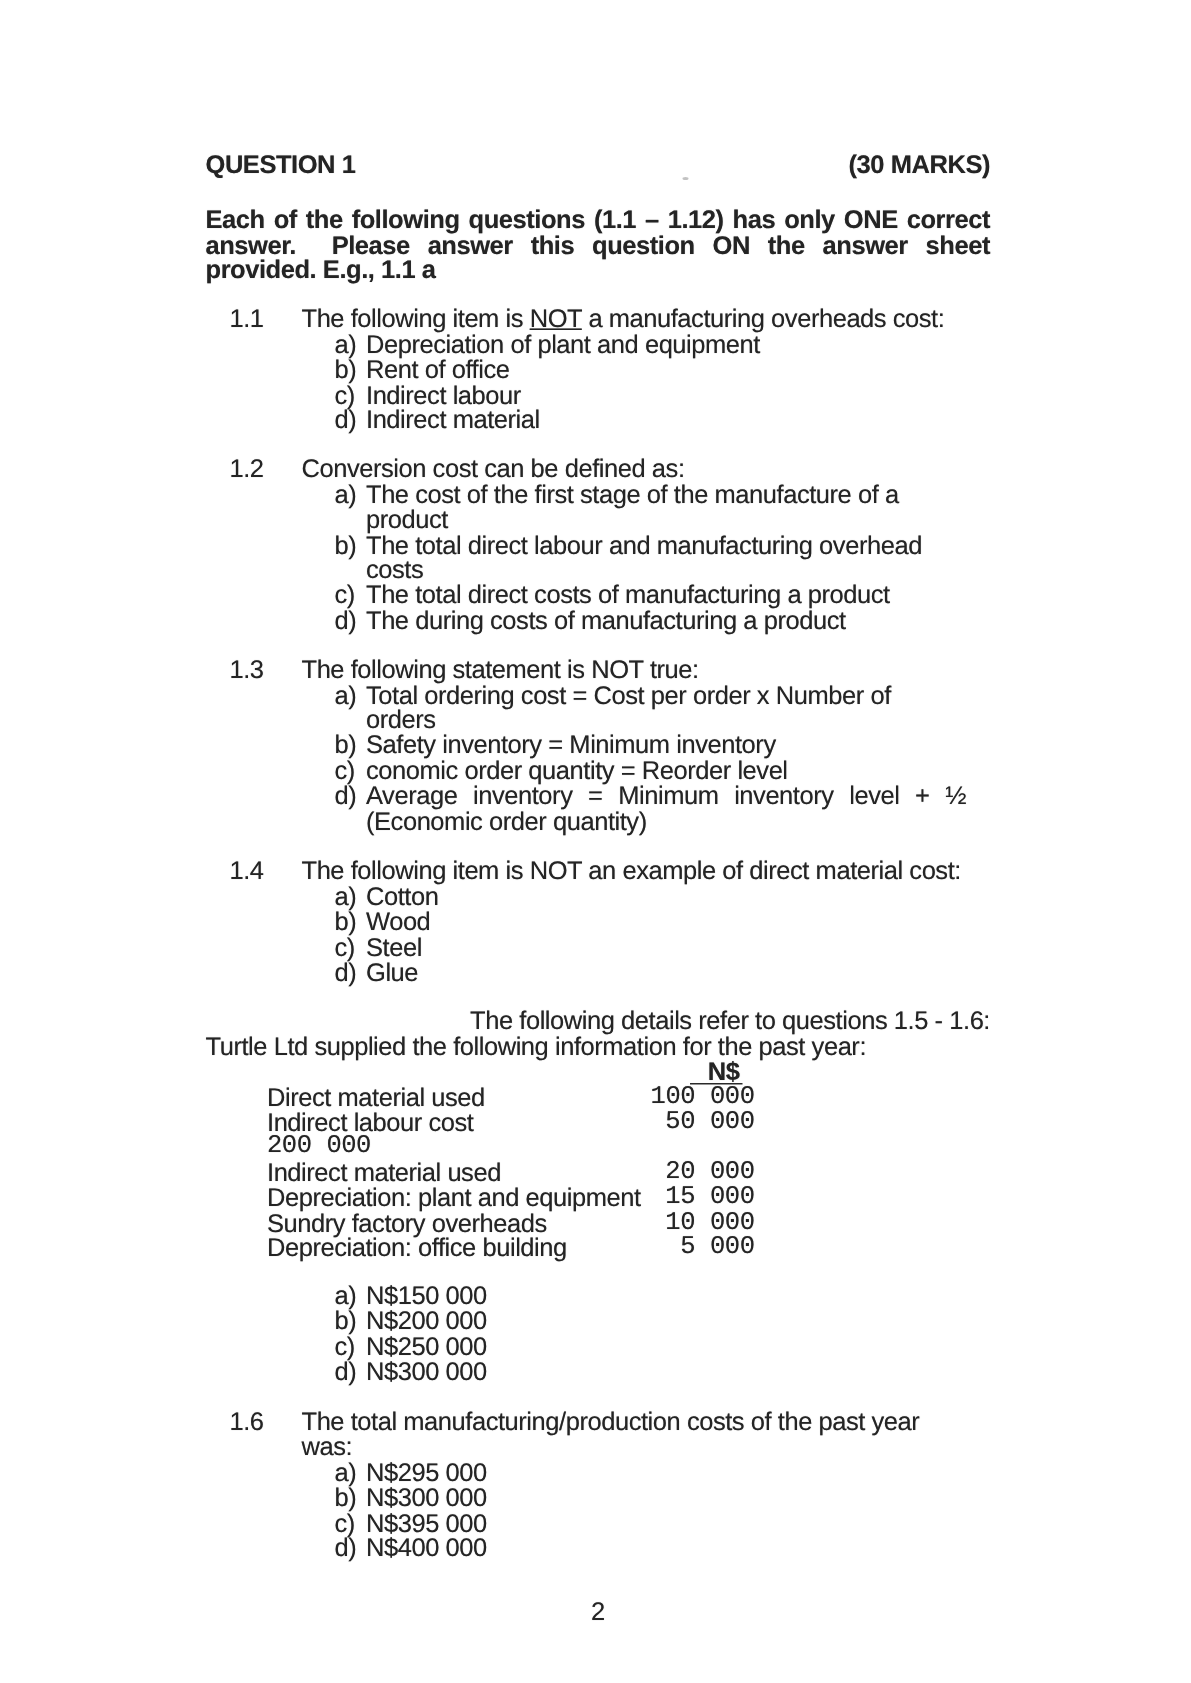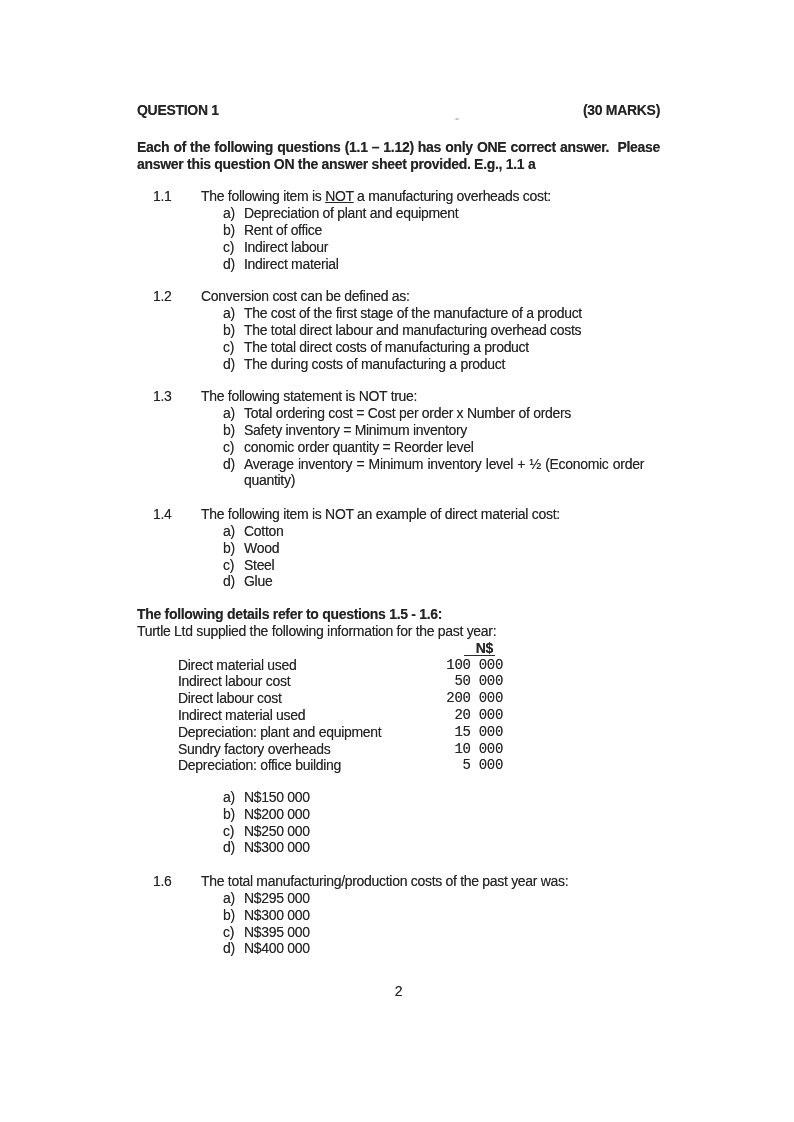--- a/index.html
+++ b/index.html
@@ -7,21 +7,21 @@
     padding: 0;
     background: #ffffff;
   }
   .page {
     position: relative;
     width: 794px;
     height: 1122px;
     background: #ffffff;
     overflow: hidden;
     font-family: "Liberation Sans", "DejaVu Sans", sans-serif;
-    font-size: 14px;
+    font-size: 17px;
     line-height: 16.8px;
     letter-spacing: -0.3px;
     color: #242424;
     text-shadow: 0 0 0.5px rgba(40,40,40,0.55);
   }
   .content {
     position: absolute;
     left: 137px;
     top: 102px;
     width: 523px;
@@ -40,21 +40,21 @@
   .q-gap-sm { margin-top: 15px; }
   .q-gap-md { margin-top: 17px; }
   .q-row { display: flex; }
   .q-num { width: 48px; flex: none; }
   .q-text { flex: 1; }
   .u { text-decoration: underline; }
   .opt { display: flex; margin-left: 70px; }
   .opt-marker { width: 21px; flex: none; }
   .opt-text { flex: 1; }
   .opt-text.justify { text-align: justify; }
-  .info-heading { font-weight: 700; }
+  .info-heading { font-weight: 400; text-align: right; }
   .info-table {
     margin-left: 41px;
     width: 325px;
   }
   .i-currency {
     text-align: right;
   }
   .i-currency .nd {
     font-weight: 700;
     border-bottom: 1.7px solid #2a2a2a;
@@ -203,21 +203,20 @@
       <div id="info-rows">
           <div class="i-row">
     <span class="i-label">Direct material used</span>
     <span class="i-value">100 000</span>
   </div>
           <div class="i-row">
     <span class="i-label">Indirect labour cost</span>
     <span class="i-value">50 000</span>
   </div>
           <div class="i-row">
-    <span class="i-label">Direct labour cost</span>
     <span class="i-value">200 000</span>
   </div>
           <div class="i-row">
     <span class="i-label">Indirect material used</span>
     <span class="i-value">20 000</span>
   </div>
           <div class="i-row">
     <span class="i-label">Depreciation: plant and equipment</span>
     <span class="i-value">15 000</span>
   </div>

